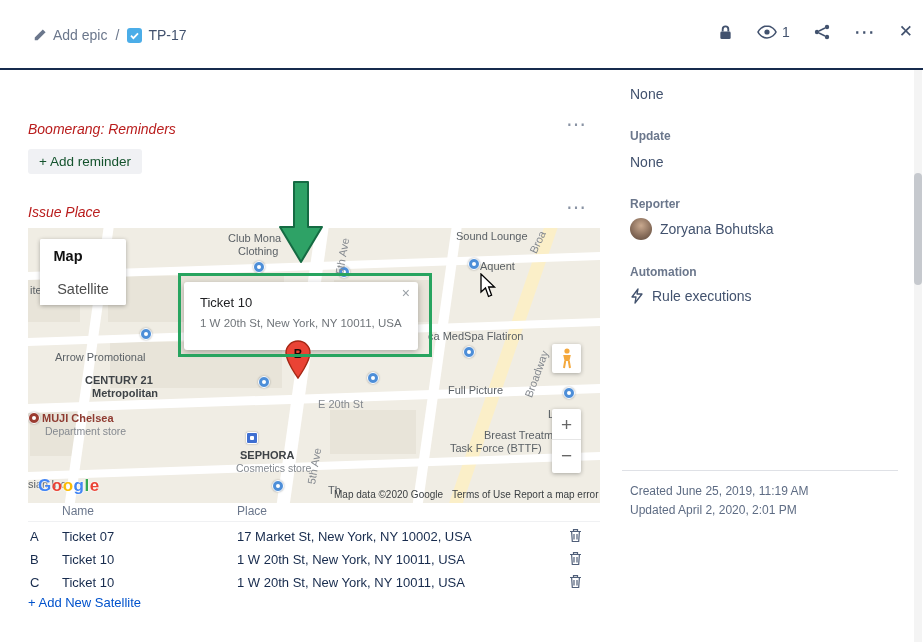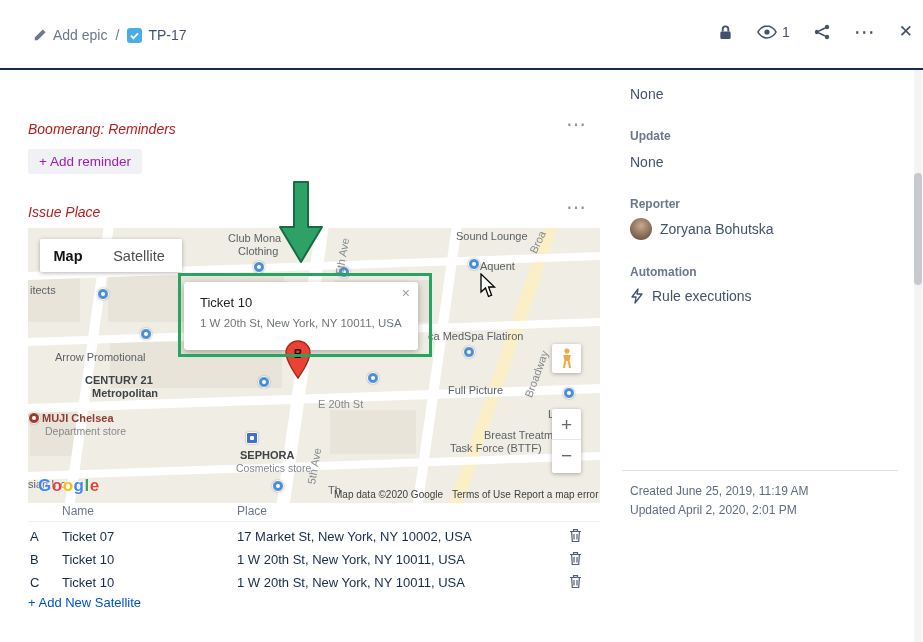--- a/index.html
+++ b/index.html
@@ -18,41 +18,41 @@
   .hbtn { background:none; border:none; display:flex; align-items:center; gap:5px; cursor:pointer;
           color:#42526E; font-size:14px; font-family:inherit; }
   .glyph-more { font-size:21px; color:#42526E; line-height:20px; }
   .glyph-close { font-size:17px; color:#42526E; line-height:20px; }
 
   
   .section-title { position:absolute; font-size:14px; color:#b91c1c;font-style:italic; }
   .panel-more { position:absolute; background:none; border:none; font-size:20px; color:#8993A4;
                 cursor:pointer; letter-spacing:1px; font-family:inherit; }
   .add-reminder { position:absolute; left:28px; top:149px; background:#F0F1F4; border:none;
-                  border-radius:3px; padding:5px 11px; font-size:13.5px; color:#a21caf;
+                  border-radius:3px; padding:5px 11px; font-size:13.5px; color:#14532d;
                   cursor:pointer; font-family:inherit; }
 
   
   .map { position:absolute; left:28px; top:228px; width:572px; height:275px; background:#F0EDE4; overflow:hidden; }
   .blk { position:absolute; background:#E8E4D9; }
   .road { position:absolute; background:#fff; }
   .road.bway { background:#FBEFC8; }
   .ml { position:absolute; font-size:11px; color:#5B6166; white-space:nowrap; z-index:3; }
   .ml.st { color:#84898F; }
   .ml.sm { font-size:10.5px; }
   .ml.bold { font-weight:700; color:#3E4347; }
   .ml.muji { color:#8F3B31; font-weight:600; }
   .poi { position:absolute; width:12px; height:12px; border-radius:50%; background:#4D8ED8;
          border:1.5px solid #fff; box-shadow:0 0 2px rgba(0,0,0,.35); z-index:3; }
   .poi::after { content:""; position:absolute; inset:3px; background:#fff; border-radius:50%; }
   .poi.sq { border-radius:2px; background:#3F6FD1; }
   .poi.sq::after { border-radius:1px; }
   .poi.red { background:#9A3B30; }
   .mapsat { position:absolute; left:12px; top:11px; display:flex; background:#fff; border-radius:2px;
-            box-shadow:0 1px 4px rgba(0,0,0,.3); z-index:5; }
+            box-shadow:0 1px 4px rgba(0,0,0,.3); z-index:5;flex-direction:column; }
   .mapsat button { background:#fff; border:none; height:33px; font-size:14.5px; cursor:pointer;
                    font-family:inherit; }
   .mapsat .bmap { width:56px; font-weight:700; color:#111; border-radius:2px 0 0 2px; }
   .mapsat .bsat { width:86px; color:#4d4d4d; border-radius:0 2px 2px 0; }
   .infowin { position:absolute; left:156px; top:54px; width:234px; height:68px; background:#fff;
              border-radius:3px; box-shadow:0 2px 7px rgba(0,0,0,.3); z-index:4; padding:13px 16px; }
   .infowin .iw-title { font-size:13px; font-weight:500; color:#202124; }
   .infowin .iw-addr { font-size:11.5px; color:#70757A; margin-top:7px; }
   .iw-close { position:absolute; right:8px; top:3px; background:none; border:none; color:#9AA0A6;
               font-size:14px; cursor:pointer; font-family:inherit; }

